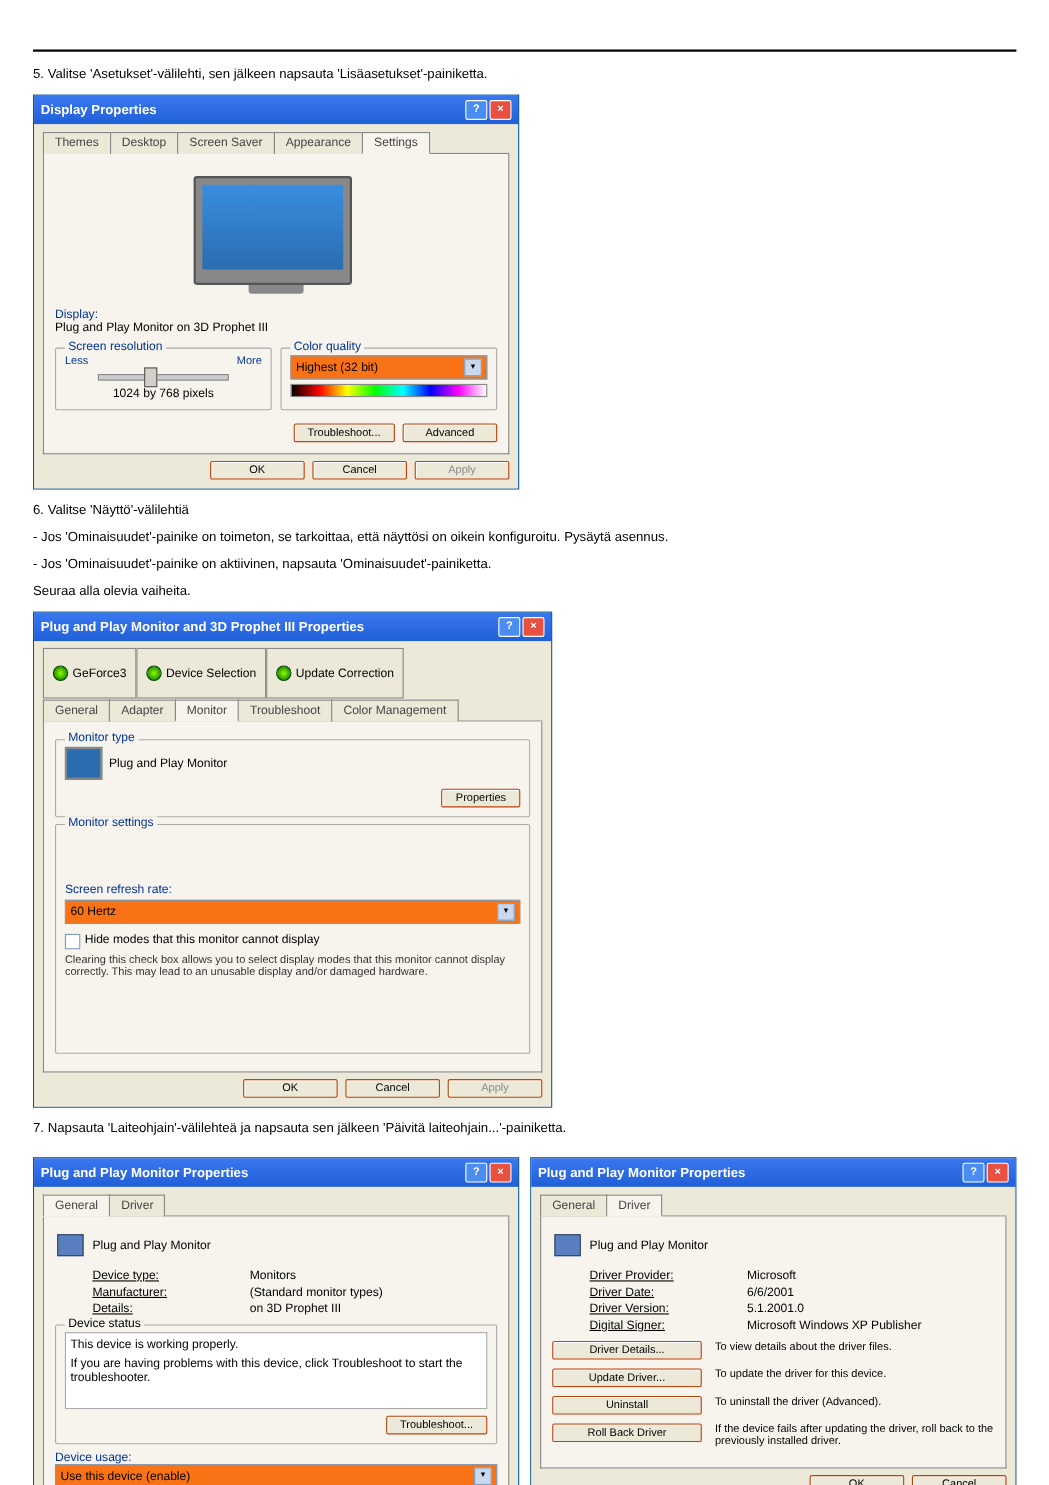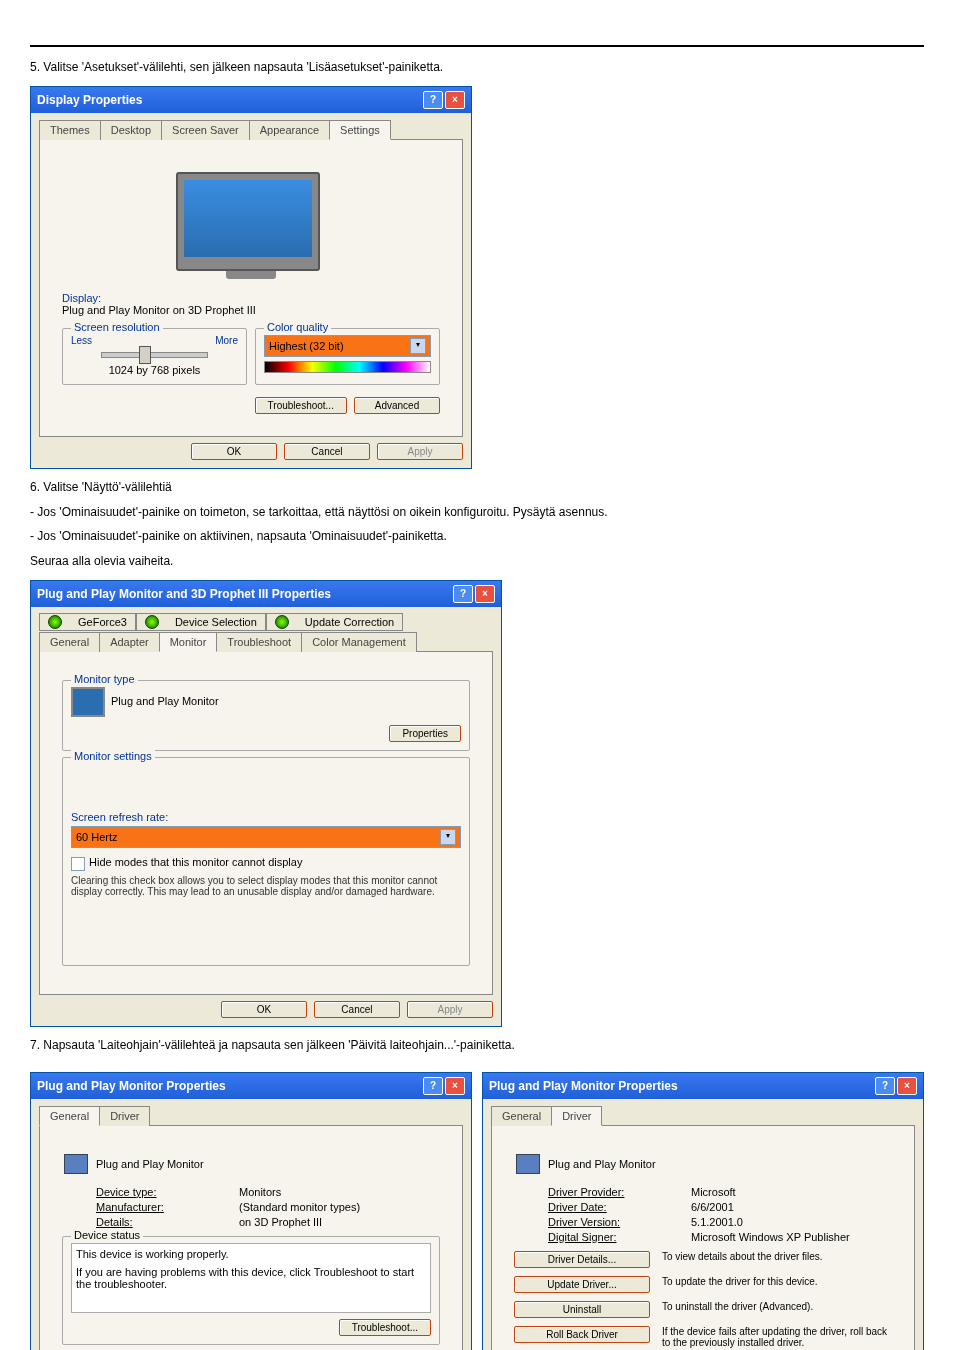--- a/index.html
+++ b/index.html
@@ -79,21 +79,21 @@
   }
   .tab.active {
     background: #f6f4ec;
     border-bottom: 1px solid #f6f4ec;
     z-index: 2;
   }
   .tab-content {
     border: 1px solid #888;
     border-top: none;
     background: #f6f4ec;
-    padding: 22px;
+    padding: 10px;
   }
   .monitor-preview {
     width: 150px;
     height: 110px;
     margin: 10px auto;
     position: relative;
   }
   .monitor-frame {
     width: 140px;
     height: 95px;
@@ -202,22 +202,22 @@
   }
   .btn.disabled { color: #888; }
   .button-row {
     text-align: right;
     padding: 6px 0 0 0;
   }
   .button-row .btn { margin-left: 4px; min-width: 60px; text-align: center; }
   .gfx-tab {
     display: flex;
     align-items: center;
-    gap: 16px;
-    padding: 1px 8px;
+    gap: 4px;
+    padding: 15px 8px;
     border: 1px solid #888;
     background: #ece9d8;
     font-size: 11px;
   }
   .gfx-icon {
     width: 12px;
     height: 12px;
     background: radial-gradient(circle, #8f0, #060);
     border-radius: 50%;
     border: 1px solid #040;

